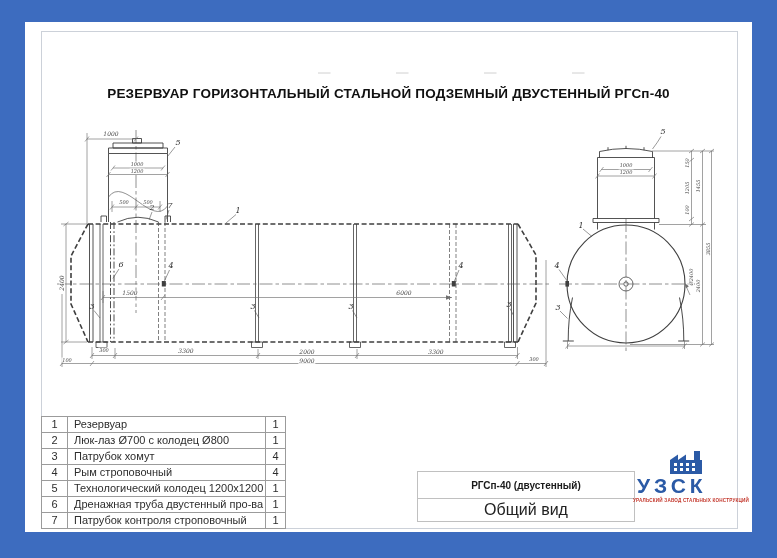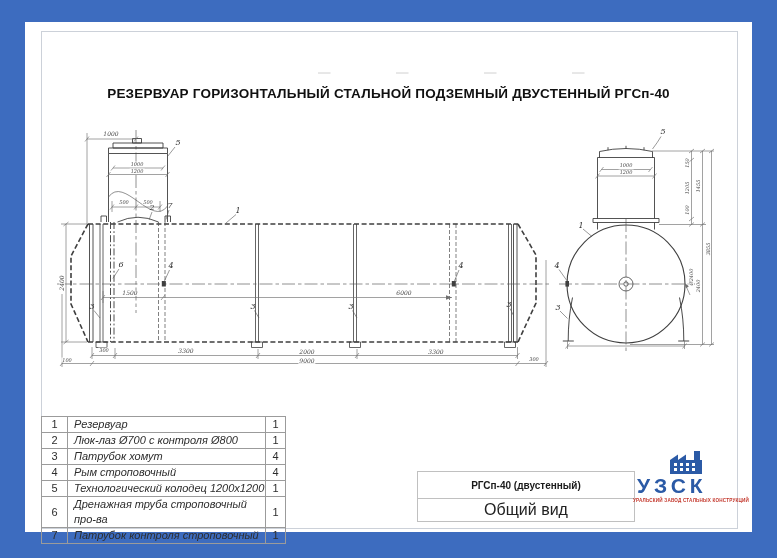--- a/index.html
+++ b/index.html
@@ -11,21 +11,21 @@
                  font-weight:bold;font-size:13.5px;letter-spacing:.2px;color:#101010;}
   svg.canvas{position:absolute;left:0;top:0;}
   #labels-layer{position:absolute;left:0;top:0;width:777px;height:558px;pointer-events:none;}
   .lbl{position:absolute;font-family:"DejaVu Serif",serif;font-style:italic;color:#4a4a4a;
        line-height:1;white-space:nowrap;background:rgba(255,255,255,.82);padding:0 1px;}
   .lbl.c{color:#303030;background:transparent;font-size:8px;}
   .parts-table{position:absolute;left:41px;top:416px;width:245px;border-collapse:collapse;
                font-size:11px;color:#2d2d2d;table-layout:fixed;}
   .parts-table td{border:1px solid #9b9b9b;height:15px;line-height:15px;padding:0;overflow:hidden;}
   .parts-table td.num{width:25px;text-align:center;}
-  .parts-table td.name{padding-left:6px;font-style:italic;}
+  .parts-table td.name{padding-left:6px;}
   .parts-table td.qty{width:19px;text-align:center;}
   .title-block{position:absolute;left:417px;top:471px;width:216px;border:1px solid #c0c0c0;background:#fff;}
   .tb-model{height:26px;border-bottom:1px solid #c0c0c0;display:flex;align-items:center;justify-content:center;
             font-weight:bold;font-size:10px;color:#1a1a1a;}
   .tb-view{height:22px;display:flex;align-items:center;justify-content:center;font-size:16px;color:#222;}
   .logo{position:absolute;left:633px;top:450px;width:106px;text-align:left;}
   .logo-icon{display:block;margin:0 auto;}
   .logo-abbr{font-weight:bold;font-size:21px;letter-spacing:4px;line-height:1;margin-top:1px;text-indent:4px;}
   .logo-tag{font-size:4.6px;letter-spacing:.2px;margin-top:2px;white-space:nowrap;font-weight:bold;}
 </style>
@@ -154,41 +154,41 @@
 
   <table class="parts-table">
     <tbody>
         <tr>
           <td class="num">1</td>
           <td class="name">Резервуар</td>
           <td class="qty">1</td>
         </tr>
         <tr>
           <td class="num">2</td>
-          <td class="name">Люк-лаз Ø700 с контроля Ø800</td>
+          <td class="name">Люк-лаз Ø700 с колодец Ø800</td>
           <td class="qty">1</td>
         </tr>
         <tr>
           <td class="num">3</td>
           <td class="name">Патрубок хомут</td>
           <td class="qty">4</td>
         </tr>
         <tr>
           <td class="num">4</td>
           <td class="name">Рым строповочный</td>
           <td class="qty">4</td>
         </tr>
         <tr>
           <td class="num">5</td>
           <td class="name">Технологический колодец 1200х1200</td>
           <td class="qty">1</td>
         </tr>
         <tr>
           <td class="num">6</td>
-          <td class="name">Дренажная труба строповочный про-ва</td>
+          <td class="name">Дренажная труба двустенный про-ва</td>
           <td class="qty">1</td>
         </tr>
         <tr>
           <td class="num">7</td>
           <td class="name">Патрубок контроля строповочный</td>
           <td class="qty">1</td>
         </tr>
       </tbody>
   </table>
 

